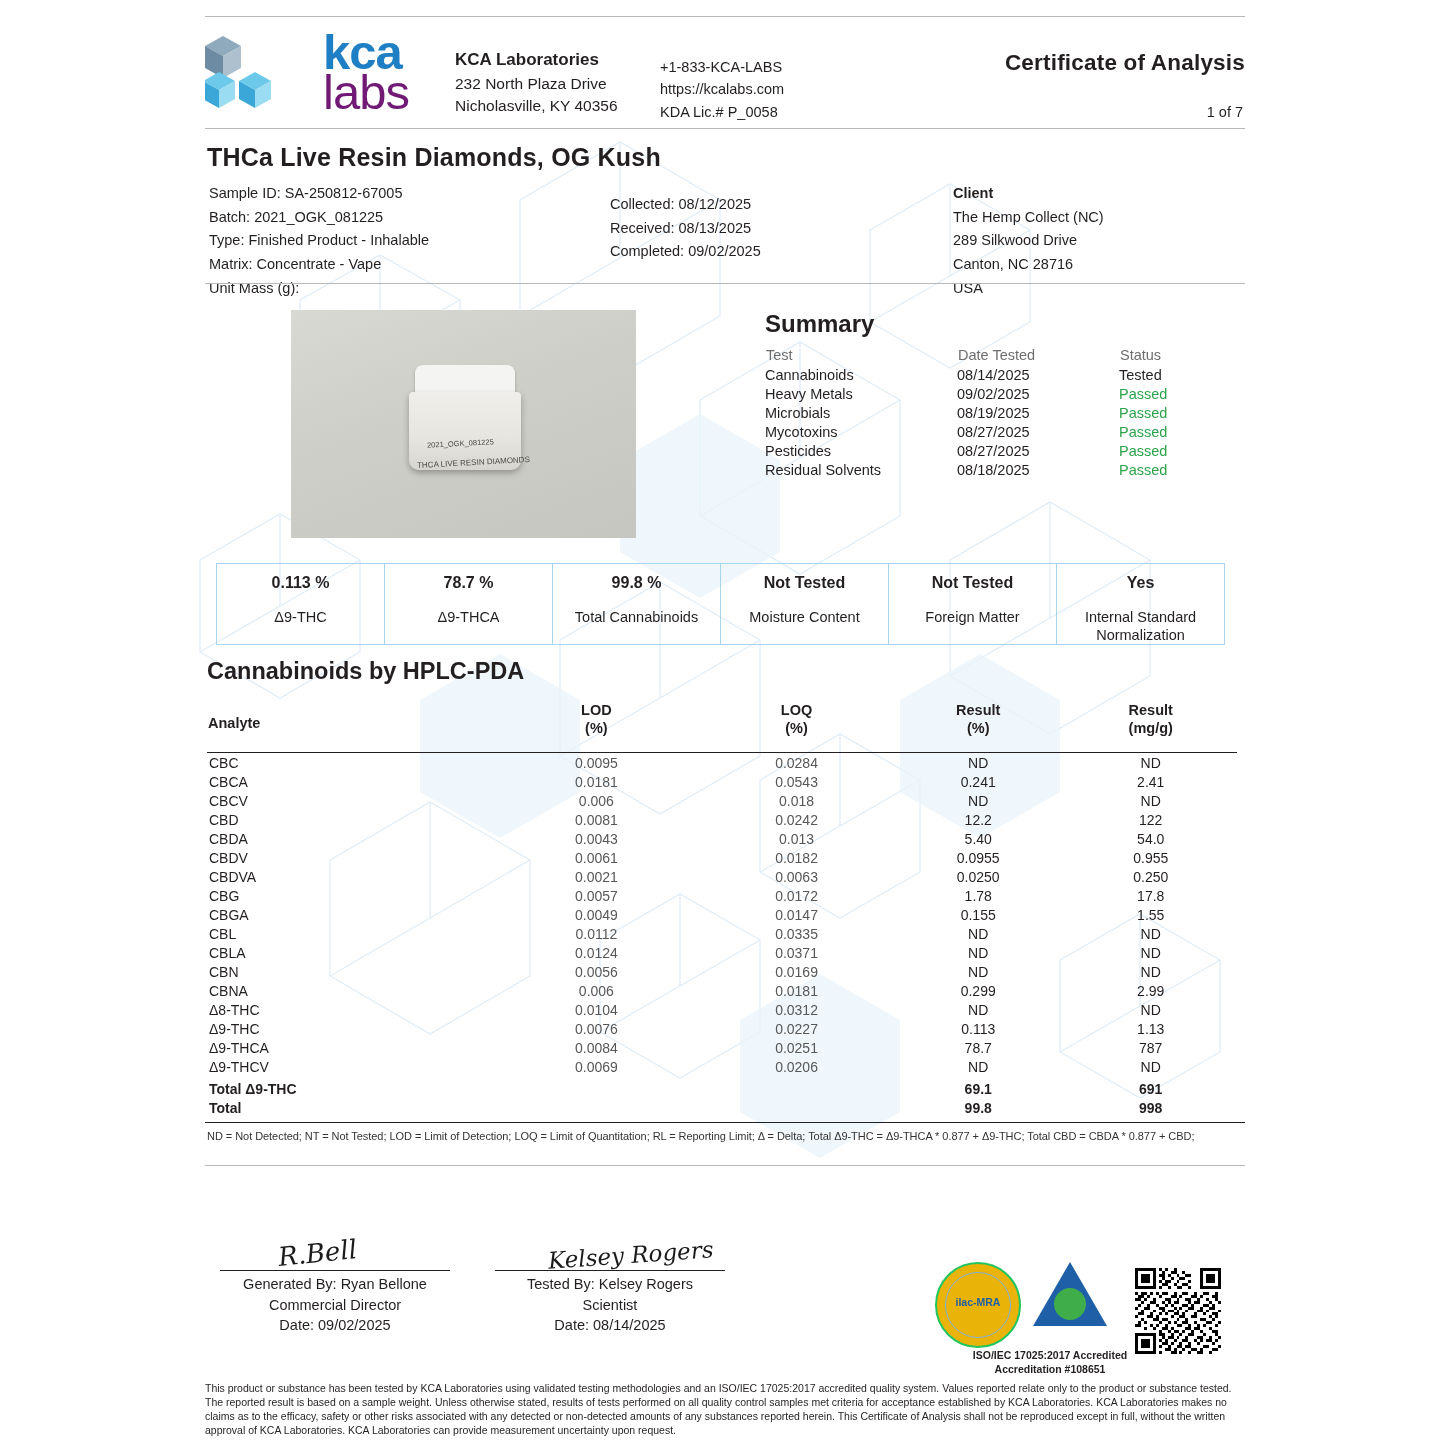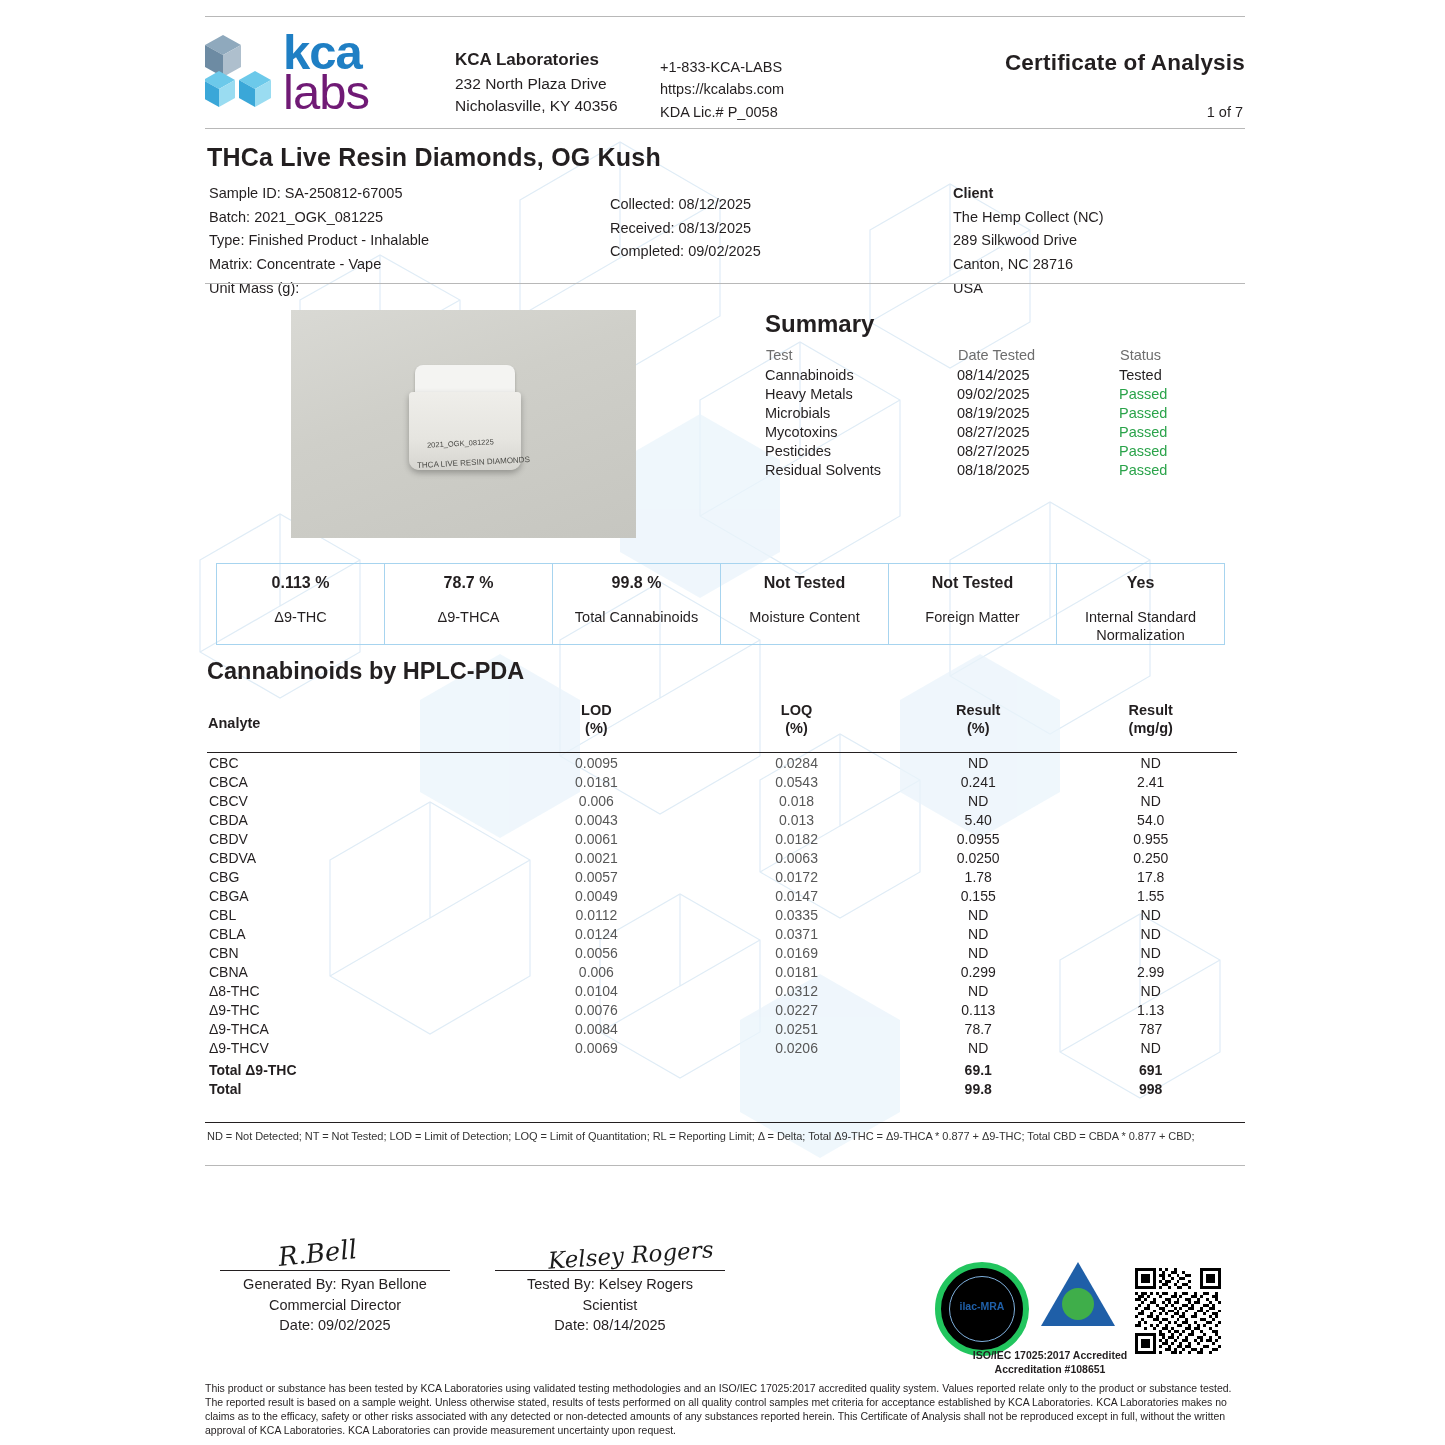--- a/index.html
+++ b/index.html
@@ -42,21 +42,21 @@
     border-top: 1px solid #b8b8b8;
   }
   .header {
     position: absolute;
     left: 205px; top: 32px;
     width: 1040px;
     height: 90px;
   }
   .logo-wrap {
     position: absolute; left: 0; top: 0;
-    display: flex; align-items: center;
+    display: flex; align-items: flex-end; gap: 40px;
   }
   .logo-cubes { width: 72px; height: 78px; position: relative; }
   .logo-text {
     margin-left: 6px;
     line-height: 0.82;
   }
   .logo-kca {
     font-size: 49px;
     font-weight: bold;
     color: #1f7fc4;
@@ -300,23 +300,23 @@
   .sig-script-2 { left: 548px; top: 1242px; transform: rotate(-4deg); font-size: 23px; }
 
   
   .acc {
     position: absolute; top: 1262px; left: 935px;
     display: flex; align-items: flex-start;
   }
   .ilac {
     width: 82px; height: 82px;
     border-radius: 50%;
-    border: 6px solid #22c55e;
+    border: 2px solid #22c55e;
     position: relative;
-    background: #000000;
+    background: #eab308;
   }
   .ilac-inner {
     position: absolute; left: 50%; top: 46%;
     transform: translate(-50%,-50%);
     font-size: 10.5px; font-weight: bold; color: #1f5fa8;
     white-space: nowrap;
   }
   .ilac-arc {
     position: absolute; left: 8px; top: 8px; right: 8px; bottom: 8px;
     border-radius: 50%;
@@ -585,20 +585,27 @@
           <td>0.0543</td>
           <td class="res">0.241</td>
           <td class="res">2.41</td>
         </tr>
         <tr>
           <td class="analyte">CBCV</td>
           <td>0.006</td>
           <td>0.018</td>
           <td class="res">ND</td>
           <td class="res">ND</td>
+        </tr>
+        <tr>
+          <td class="analyte">CBD</td>
+          <td>0.0081</td>
+          <td>0.0242</td>
+          <td class="res">12.2</td>
+          <td class="res">122</td>
         </tr>
         <tr>
           <td class="analyte">CBDA</td>
           <td>0.0043</td>
           <td>0.013</td>
           <td class="res">5.40</td>
           <td class="res">54.0</td>
         </tr>
         <tr>
           <td class="analyte">CBDV</td>

